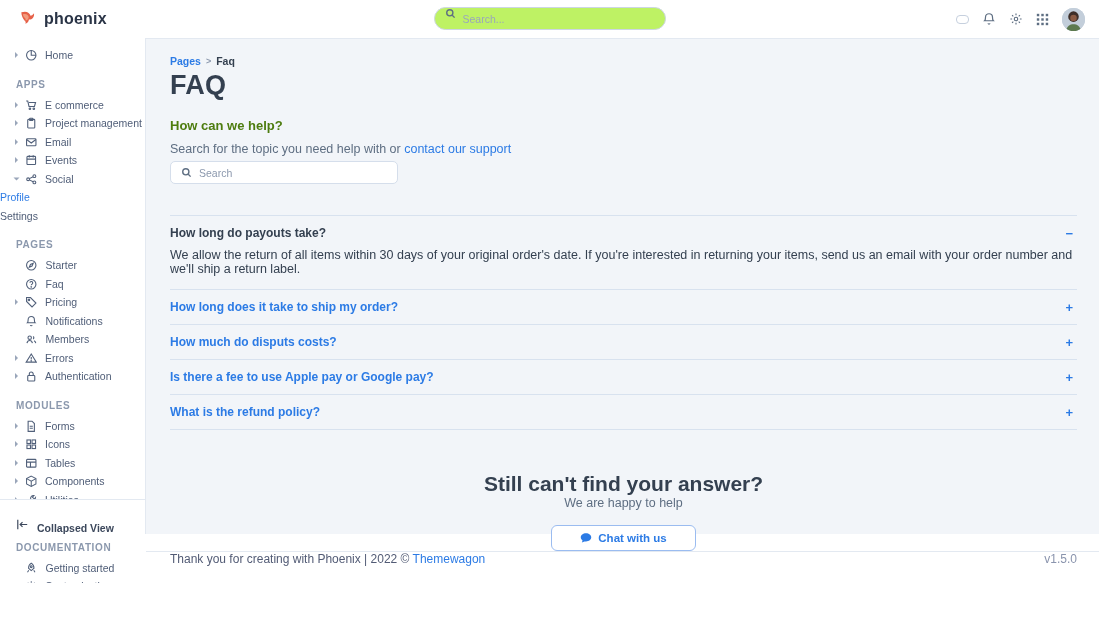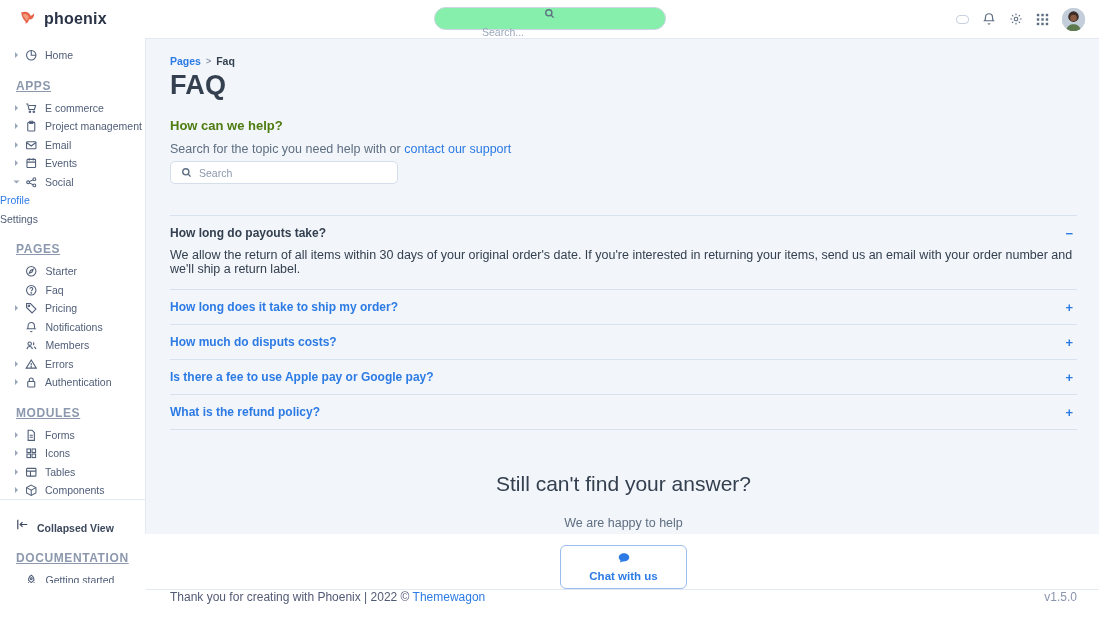--- a/index.html
+++ b/index.html
@@ -4,21 +4,21 @@
 <style>
   * { margin:0; padding:0; box-sizing:border-box; }
   html,body { width:1099px; height:618px; overflow:hidden; }
   body { font-family:"Liberation Sans", sans-serif; background:#fff; color:#344050; }
 
   
   .topbar { position:relative; height:38px; background:#fff; display:flex; align-items:center; }
   .brand { display:flex; align-items:center; gap:6px; padding-left:18px; cursor:pointer; }
   .brand-name { font-size:16px; font-weight:600; color:#2a3446; letter-spacing:.2px; }
   .nav-search { position:absolute; left:50%; top:7px; transform:translateX(-50%); width:232px; height:23px;
-    border:1px solid #ccd6e3; border-radius:12px; background:#86efac; display:flex; align-items:center; padding:0 10px; gap:7px;flex-direction:column; }
+    border:1px solid #ccd6e3; border-radius:12px; background:#bef264; display:flex; padding:0 10px; gap:7px; }
   .nav-search input { border:none; outline:none; flex:1; font-size:10.5px; color:#5e6e82; background:transparent; font-family:"Liberation Sans",sans-serif; }
   .nav-search input::placeholder { color:#9aa7bb; }
   .top-icons { position:absolute; right:14px; top:0; height:38px; display:flex; align-items:center; gap:13px; }
   .tico { display:flex; align-items:center; justify-content:center; color:#5e6e82; cursor:pointer; }
   .theme-toggle { width:13px; height:9px; border:1px solid #c6d0de; border-radius:4px; }
   .avatar { width:23px; height:23px; border-radius:50%; overflow:hidden; background:#c3ceda; }
 
   
   .bodyrow { display:flex; height:496px; }
   .sidebar { position:relative; width:146px; background:#fff; border-right:1px solid #e3e9f1; flex:none; }
@@ -27,22 +27,22 @@
 
   
   .sitem { display:flex; align-items:center; height:18.5px; padding-left:15px; cursor:pointer; color:#4f5d77; }
   .caret { width:0; height:0; border-top:3px solid transparent; border-bottom:3px solid transparent;
     border-left:3.5px solid #9aa6ba; margin-right:6px; flex:none; }
   .caret.down { transform:rotate(90deg); }
   .caret.none { border:none; width:3.5px; }
   .sicon { width:14px; height:14px; margin-right:7px; display:flex; align-items:center; justify-content:center; color:#51607a; flex:none; }
   .sicon svg { width:12.5px; height:12.5px; }
   .slabel { font-size:10.5px; font-weight:500; white-space:nowrap; }
-  .ssec { font-size:12px; font-weight:700; color:#8b98ad; letter-spacing:.6px; text-transform:uppercase;
-    padding:14px 0 6px 16px;text-decoration:underline; }
+  .ssec { font-size:10px; font-weight:700; color:#8b98ad; letter-spacing:.6px; text-transform:uppercase;
+    padding:14px 0 6px 16px; }
   .ssub { font-size:10.5px; font-weight:500; color:#4f5d77; height:18.5px; display:flex; align-items:center; cursor:pointer; }
   .ssub.active { color:#2c7be5; }
   .collapse-bar { position:absolute; left:0; right:0; bottom:0; height:35px; border-top:1px solid #e3e9f1;
     display:flex; align-items:flex-end; gap:8px; padding-left:16px; background:#fff; cursor:pointer; }
   .collapse-bar .cico { color:#3c485c; }
   .collapse-bar .clabel { font-size:10.5px; font-weight:600; color:#3c485c; }
 
   
   .content { flex:1; padding:16px 22px 0 24px; }
   .breadcrumb { font-size:10.5px; font-weight:600; display:flex; gap:5px; align-items:center; }
@@ -61,24 +61,24 @@
   .divider { height:1px; background:#d8e2ef; }
   .acc-top { margin-top:31px; }
   .acc-head { display:flex; align-items:center; justify-content:space-between; padding:10px 4px 10px 0; cursor:pointer; }
   .acc-q { font-size:12px; font-weight:700; }
   .acc-q.open { color:#344050; }
   .acc-q.closed { color:#2c7be5; }
   .acc-toggle { color:#2c7be5; font-size:13px; font-weight:700; line-height:1; }
   .acc-body { font-size:12.5px; color:#344050; padding:0 0 13px 0; margin-top:-2px; }
 
   .still { text-align:center; margin-top:42px; }
-  .still-title { font-size:21px; font-weight:400; color:#344050; }
-  .still-sub { font-size:12.5px; color:#5e6e82; margin-top:20px; }
+  .still-title { font-size:21px; font-weight:700; color:#344050; }
+  .still-sub { font-size:12.5px; color:#5e6e82; margin-top:0; }
   .chat-btn { margin-top:15px; display:inline-flex; align-items:center; gap:6px; background:#fff;
-    border:1px solid #9bbcf0; border-radius:6px; padding:6px 28px; cursor:pointer;flex-direction:column; }
+    border:1px solid #9bbcf0; border-radius:6px; padding:6px 28px; cursor:pointer; }
   .chat-btn span { color:#2c7be5; font-size:11.5px; font-weight:700; }
 
   
   .footer { height:35px; border-top:1px solid #e3e9f1; display:flex; align-items:center; justify-content:space-between;
     padding:0 22px 0 24px; }
   .foot-left { font-size:12px; color:#525b75; }
   .foot-left a { color:#2c7be5; text-decoration:none; cursor:pointer; }
   .foot-ver { font-size:12px; color:#8a94ad; }
 </style>
 </head>

